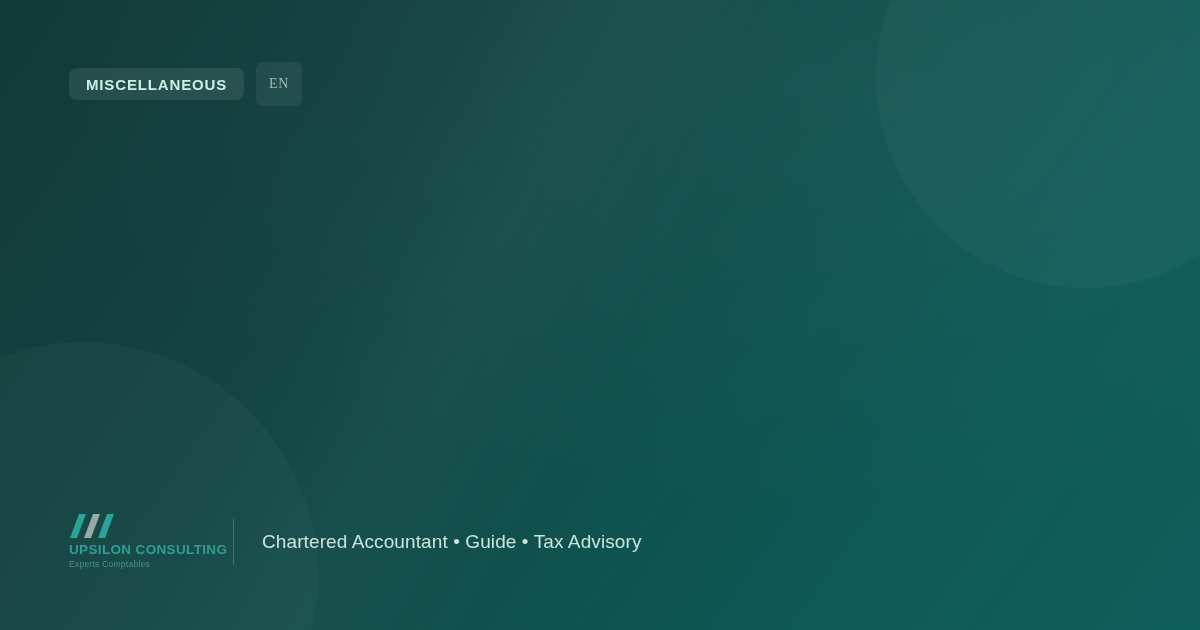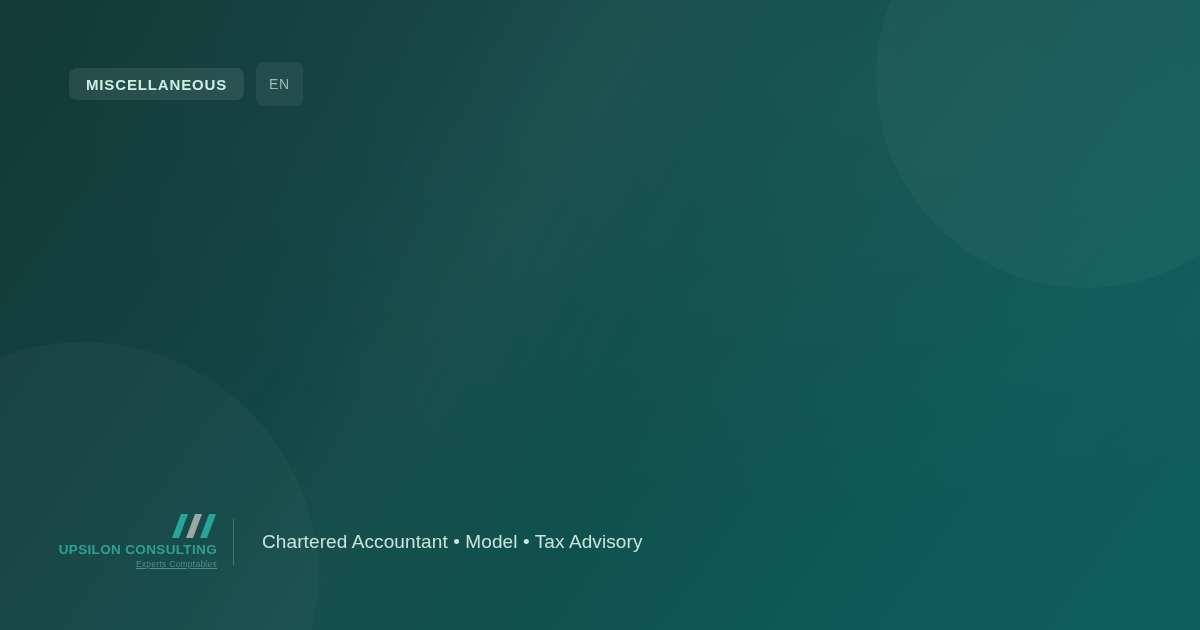--- a/index.html
+++ b/index.html
@@ -80,20 +80,21 @@
   .badge-lang {
     height:44px;
     display:flex; align-items:center;
     padding:0 13px;
     border-radius:7px;
     background:rgba(255,255,255,0.062);
     color:#9fb9b4;
     font-size:14px;
     font-weight:normal;
     letter-spacing:0.6px;
+    font-family:Liberation Serif, serif;
   }
 
   
   .headline {
     position:absolute;
     left:69px; top:232px;
     width:1045px;
     color:#ffffff;
     font-size:57px;
     font-weight:bold;
@@ -104,21 +105,21 @@
 
   
   .footer {
     position:absolute;
     left:69px; right:69px; bottom:52px;
     height:72px;
     display:flex; align-items:center;
   }
   .brand {
     display:flex; flex-direction:column;
-    align-items:flex-end;
+    align-items:flex-start;
     width:148px;
     padding-bottom:2px;
   }
   .brand-mark {
     display:flex; align-items:flex-end; gap:3px;
     height:24px; margin-bottom:5px;
   }
   .brand-wordmark {
     color:#2f9f96;
     font-size:13.5px;
@@ -127,21 +128,20 @@
     white-space:nowrap;
     line-height:1;
   }
   .brand-sub {
     margin-top:4px;
     color:#4b8f8a;
     font-size:8.5px;
     letter-spacing:0.25px;
     white-space:nowrap;
     line-height:1;
-    text-decoration:underline;
   }
   .divider {
     width:1px; height:46px;
     margin:0 28px 0 16px;
     background:rgba(255,255,255,0.20);
   }
   .services {
     color:#c9e4df;
     font-size:19px;
     letter-spacing:0.1px;
@@ -180,17 +180,17 @@
           <polygon points="24,0 31,0 22,24 15,24" fill="#9aa8a6"></polygon>
           <polygon points="38,0 45,0 36,24 29,24" fill="#2aa39a"></polygon>
         </svg>
       </span>
       <span class="brand-wordmark">UPSILON CONSULTING</span>
       <span class="brand-sub">Experts Comptables</span>
     </div>
 
     <div class="divider"></div>
 
-    <span class="services">Chartered Accountant • Model • Tax Advisory</span>
+    <span class="services">Chartered Accountant • Guide • Tax Advisory</span>
 
   </div>
 
 </div>
 
 </body></html>

